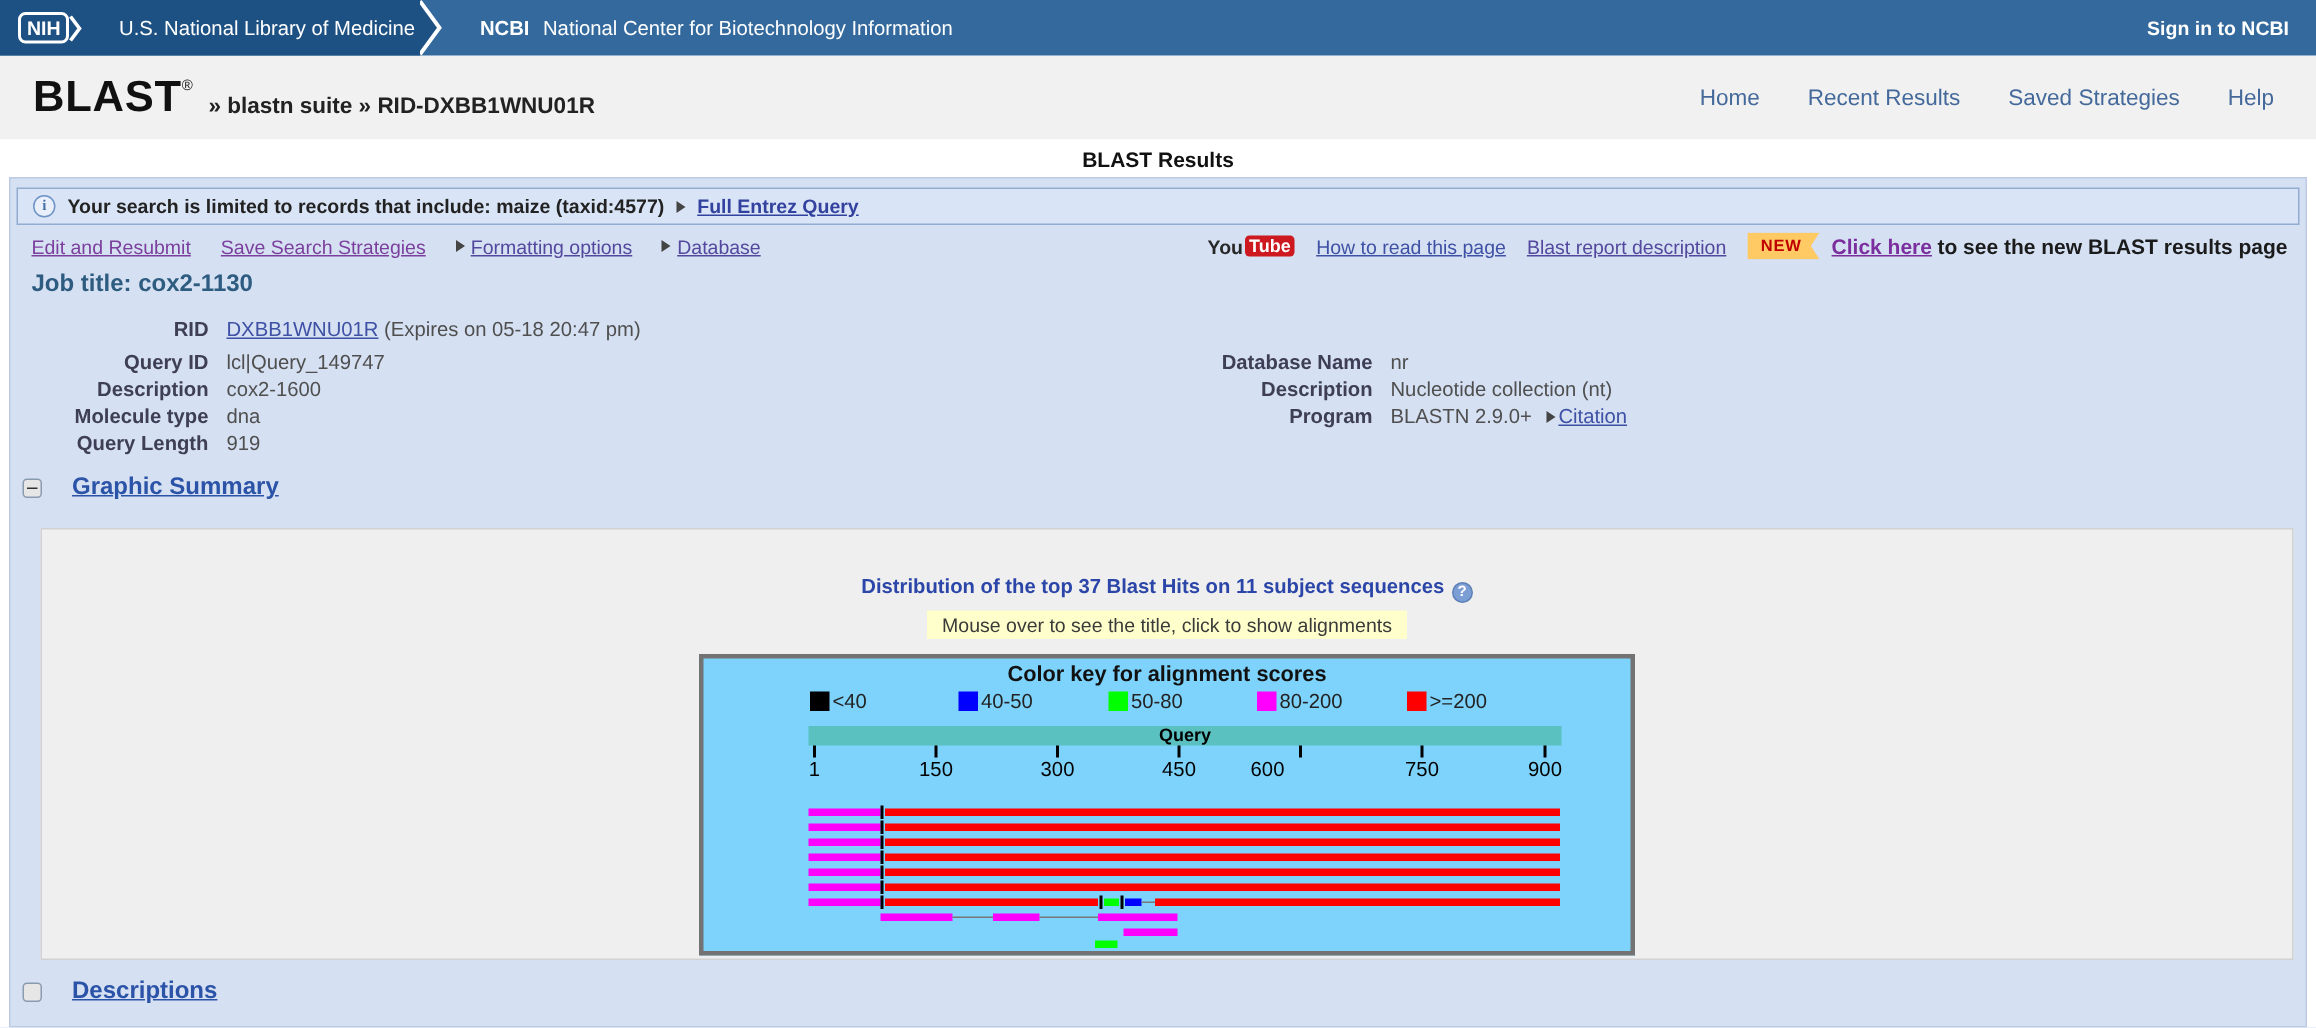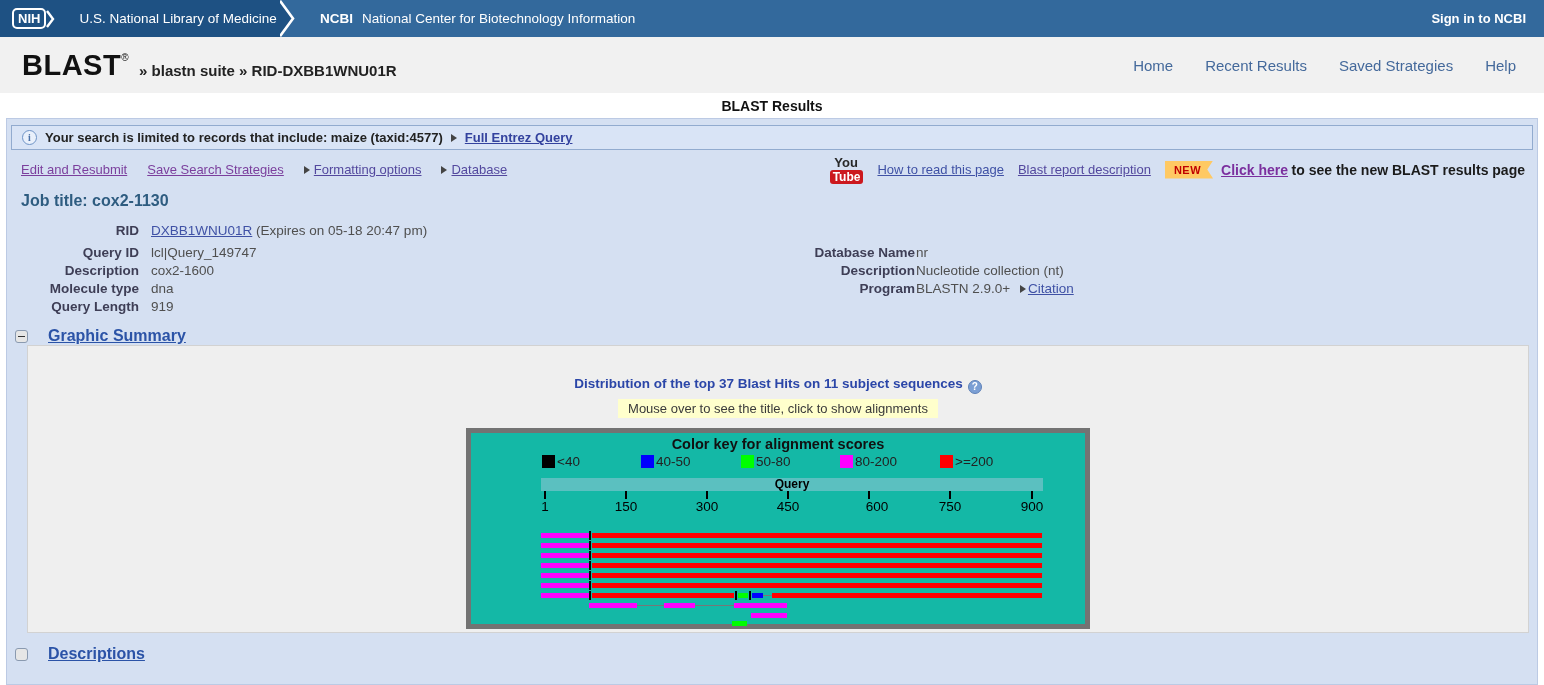--- a/index.html
+++ b/index.html
@@ -37,47 +37,47 @@
   .arrow-icon { width:0; height:0; border-left:6px solid #444; border-top:4px solid transparent; border-bottom:4px solid transparent; display:inline-block; }
   a.lnk { text-decoration:underline; cursor:pointer; }
   .lnk-blue { color:#33429E; }
   .lnk-royal { color:#3F51A5; }
   .lnk-violet { color:#53489E; }
   .lnk-purple { color:#7B3F9D; }
   .actions-row { display:flex; align-items:center; padding:5px 12px 3px 14px; font-size:13px; }
   .actions-left { display:flex; align-items:center; gap:20px; }
   .act-pair { display:flex; align-items:center; gap:4px; }
   .actions-right { margin-left:auto; display:flex; align-items:center; gap:14px; }
-  .yt-logo { display:flex; align-items:center;flex-direction:column; }
+  .yt-logo { display:flex; align-items:center; }
   .yt-you { font-weight:bold; color:#282828; font-size:13px; }
   .yt-tube { background:#CC181E; color:#fff; border-radius:3px; padding:0 3px; font-weight:bold; font-size:12px; margin-left:1px; }
   .new-badge { background:#FFC963; color:#C00000; font-weight:bold; font-size:11px; padding:3px 12px 3px 9px; letter-spacing:0.5px; clip-path:polygon(0 0,100% 0,88% 50%,100% 100%,0 100%); }
   .click-here { color:#7B2F9E; font-weight:bold; font-size:14px; text-decoration:underline; cursor:pointer; }
   .new-suffix { font-weight:bold; font-size:14px; color:#1B1B1B; }
   .job-title { color:#2E5C80; font-weight:bold; font-size:16px; margin:5px 0 0 14px; }
   
   .details { position:relative; margin-top:13px; height:92px; font-size:13.5px; padding-left:14px; }
   .drow { margin-bottom:3px; white-space:nowrap; }
   .drow-rid { margin-bottom:7px; }
   .dlabel { display:inline-block; width:118px; text-align:right; font-weight:bold; color:#3E3E56; margin-right:12px; }
   .dvalue { color:#4F4F4F; }
   .details-right { position:absolute; left:763px; top:22px; }
-  .details-right .dlabel { width:145px; margin-right:1px; }
+  .details-right .dlabel { width:145px; margin-right:12px; }
   .other-reports { margin:22px 0 0 14px; font-size:13px; color:#333; display:flex; align-items:center; gap:7px; }
   
   .section-heading { margin:12px 0 0 8px; display:flex; align-items:center; gap:20px; cursor:pointer; }
   .collapse-icon { width:13px; height:13px; border:1px solid #8A9AB0; border-radius:3px; background:#E6E6E6; display:flex; align-items:center; justify-content:center; }
   .collapse-icon .minus { width:7px; height:1px; background:#333; display:block; }
   .section-title { font-size:16px; font-weight:bold; color:#2B53A7; text-decoration:underline; }
   
-  .graphic-panel { margin:0 8px 0 20px; background:#EFEFEF; border:1px solid #D2D2D2; height:288px; text-align:center; }
+  .graphic-panel { margin:18px 8px 0 20px; background:#EFEFEF; border:1px solid #D2D2D2; height:288px; text-align:center; }
   .dist-title-wrap { padding-top:30px; font-size:13.5px; font-weight:bold; color:#2B46A8; }
   .help-icon { width:14px; height:14px; border-radius:50%; background:#7B9FD4; border:1px solid #5E81B8; color:#fff; font-size:10px; font-weight:bold; display:inline-flex; align-items:center; justify-content:center; vertical-align:-2px; margin-left:5px; cursor:pointer; }
   .mouseover-note { display:inline-block; background:#FFFFCC; font-size:13px; color:#3A3A3A; padding:2px 10px; margin-top:5px; }
-  .alignment-box { width:624px; height:201px; background:#14b8a6; border:5px solid #737373; margin:10px auto 0; position:relative; text-align:left; }
+  .alignment-box { width:624px; height:201px; background:#7dd3fc; border:3px solid #737373; margin:10px auto 0; position:relative; text-align:left; }
   .ck-title { position:absolute; top:3px; width:100%; text-align:center; font-size:14.5px; font-weight:bold; color:#111; }
   .legend-item { position:absolute; top:21px; display:flex; align-items:center; gap:2px; font-size:13.5px; color:#222; }
   .legend-swatch { width:13px; height:13px; display:inline-block; }
   .query-bar { position:absolute; left:70px; top:45px; width:502px; height:13px; text-align:center; font-size:12px; font-weight:bold; color:#000; line-height:13px; }
   .ax-tick { position:absolute; top:58px; width:2px; height:8px; background:#000; }
   .ax-label { position:absolute; top:66px; font-size:13.5px; color:#000; transform:translateX(-50%); }
   .seg-bar { position:absolute; height:5px; cursor:pointer; }
   .seg-tick { position:absolute; width:2px; height:9px; background:#000; }
   .seg-line { position:absolute; height:1px; background:#777; }
 </style>
@@ -229,21 +229,21 @@
       <div class="query-bar" style="background: rgb(91, 192, 192);">Query</div>
     <div class="ax-tick" style="left: 73px;"></div>
         <div class="ax-label" style="left: 74px;">1</div>
         <div class="ax-tick" style="left: 154px;"></div>
         <div class="ax-label" style="left: 155px;">150</div>
         <div class="ax-tick" style="left: 235px;"></div>
         <div class="ax-label" style="left: 236px;">300</div>
         <div class="ax-tick" style="left: 316px;"></div>
         <div class="ax-label" style="left: 317px;">450</div>
         <div class="ax-tick" style="left: 397px;"></div>
-        <div class="ax-label" style="left: 406px;">600</div>
+        <div class="ax-label" style="left: 376px;">600</div>
         <div class="ax-tick" style="left: 478px;"></div>
         <div class="ax-label" style="left: 479px;">750</div>
         <div class="ax-tick" style="left: 560px;"></div>
         <div class="ax-label" style="left: 561px;">900</div>
         <div class="seg-bar" style="background: rgb(255, 0, 255); left: 70px; width: 48px; top: 100px;"></div>
         <div class="seg-tick" style="left: 118px; top: 98px;"></div>
         <div class="seg-bar" style="background: rgb(255, 0, 0); left: 121px; width: 450px; top: 100px;"></div>
         <div class="seg-bar" style="background: rgb(255, 0, 255); left: 70px; width: 48px; top: 110px;"></div>
         <div class="seg-tick" style="left: 118px; top: 108px;"></div>
         <div class="seg-bar" style="background: rgb(255, 0, 0); left: 121px; width: 450px; top: 110px;"></div>

